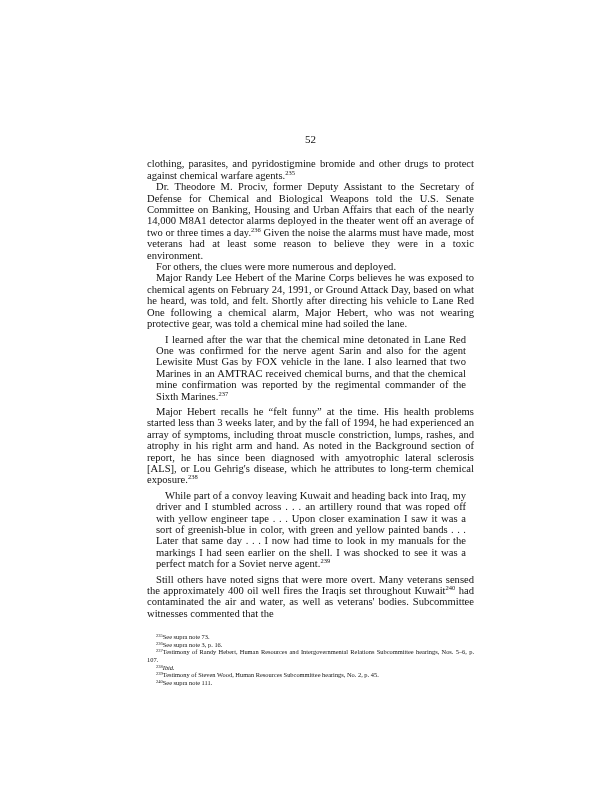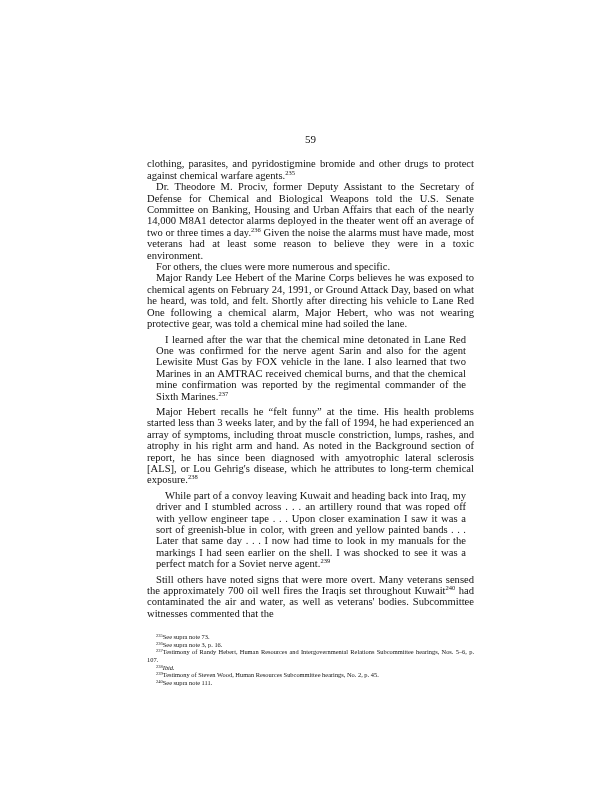--- a/index.html
+++ b/index.html
@@ -18,42 +18,42 @@
   sup { font-size: 6.5px; line-height: 0; vertical-align: 4px; }
   .footnotes { margin-top: 14px; font-size: 6.4px; line-height: 7.6px; }
   .footnotes p { text-indent: 9px; }
   .footnotes sup { font-size: 4.5px; vertical-align: 2px; }
   .italic { font-style: italic; }
 </style>
 </head>
 <body>
 
 <div class="page">
-  <div class="page-number">59</div>
+  <div class="page-number">52</div>
 
   <p><span>clothing, parasites, and pyridostigmine bromide and other drugs to protect against chemical warfare agents.</span><sup>235</sup></p>
 
   <p class="indent"><span>Dr. Theodore M. Prociv, former Deputy Assistant to the Secretary of Defense for Chemical and Biological Weapons told the U.S. Senate Committee on Banking, Housing and Urban Affairs that each of the nearly 14,000 M8A1 detector alarms deployed in the theater went off an average of two or three times a day.</span><sup>236</sup><span> Given the noise the alarms must have made, most veterans had at least some reason to believe they were in a toxic environment.</span></p>
 
-  <p class="indent">For others, the clues were more numerous and specific.</p>
+  <p class="indent">For others, the clues were more numerous and deployed.</p>
 
   <p class="indent">Major Randy Lee Hebert of the Marine Corps believes he was exposed to chemical agents on February 24, 1991, or Ground Attack Day, based on what he heard, was told, and felt. Shortly after directing his vehicle to Lane Red One following a chemical alarm, Major Hebert, who was not wearing protective gear, was told a chemical mine had soiled the lane.</p>
 
   <div class="quote">
     <p><span>I learned after the war that the chemical mine detonated in Lane Red One was confirmed for the nerve agent Sarin and also for the agent Lewisite Must Gas by FOX vehicle in the lane. I also learned that two Marines in an AMTRAC received chemical burns, and that the chemical mine confirmation was reported by the regimental commander of the Sixth Marines.</span><sup>237</sup></p>
   </div>
 
   <p class="indent"><span>Major Hebert recalls he “felt funny” at the time. His health problems started less than 3 weeks later, and by the fall of 1994, he had experienced an array of symptoms, including throat muscle constriction, lumps, rashes, and atrophy in his right arm and hand. As noted in the Background section of report, he has since been diagnosed with amyotrophic lateral sclerosis [ALS], or Lou Gehrig's disease, which he attributes to long-term chemical exposure.</span><sup>238</sup></p>
 
 
   <div class="quote">
     <p><span>While part of a convoy leaving Kuwait and heading back into Iraq, my driver and I stumbled across . . . an artillery round that was roped off with yellow engineer tape . . . Upon closer examination I saw it was a sort of greenish-blue in color, with green and yellow painted bands . . . Later that same day . . . I now had time to look in my manuals for the markings I had seen earlier on the shell. I was shocked to see it was a perfect match for a Soviet nerve agent.</span><sup>239</sup></p>
   </div>
 
-  <p class="indent"><span>Still others have noted signs that were more overt. Many veterans sensed the approximately 700 oil well fires the Iraqis set throughout Kuwait</span><sup>240</sup><span> had contaminated the air and water, as well as veterans' bodies. Subcommittee witnesses commented that the</span></p>
+  <p class="indent"><span>Still others have noted signs that were more overt. Many veterans sensed the approximately 400 oil well fires the Iraqis set throughout Kuwait</span><sup>240</sup><span> had contaminated the air and water, as well as veterans' bodies. Subcommittee witnesses commented that the</span></p>
 
   <div class="footnotes">
     <p><sup>235</sup><span>See supra note 73.</span></p>
     <p><sup>236</sup><span>See supra note 3, p. 16.</span></p>
     <p><sup>237</sup><span>Testimony of Randy Hebert, Human Resources and Intergovernmental Relations Subcommittee hearings, Nos. 5–6, p. 107.</span></p>
     <p><sup>238</sup><span class="italic">Ibid.</span></p>
     <p><sup>239</sup><span>Testimony of Steven Wood, Human Resources Subcommittee hearings, No. 2, p. 45.</span></p>
     <p><sup>240</sup><span>See supra note 111.</span></p>
   </div>
 </div>

